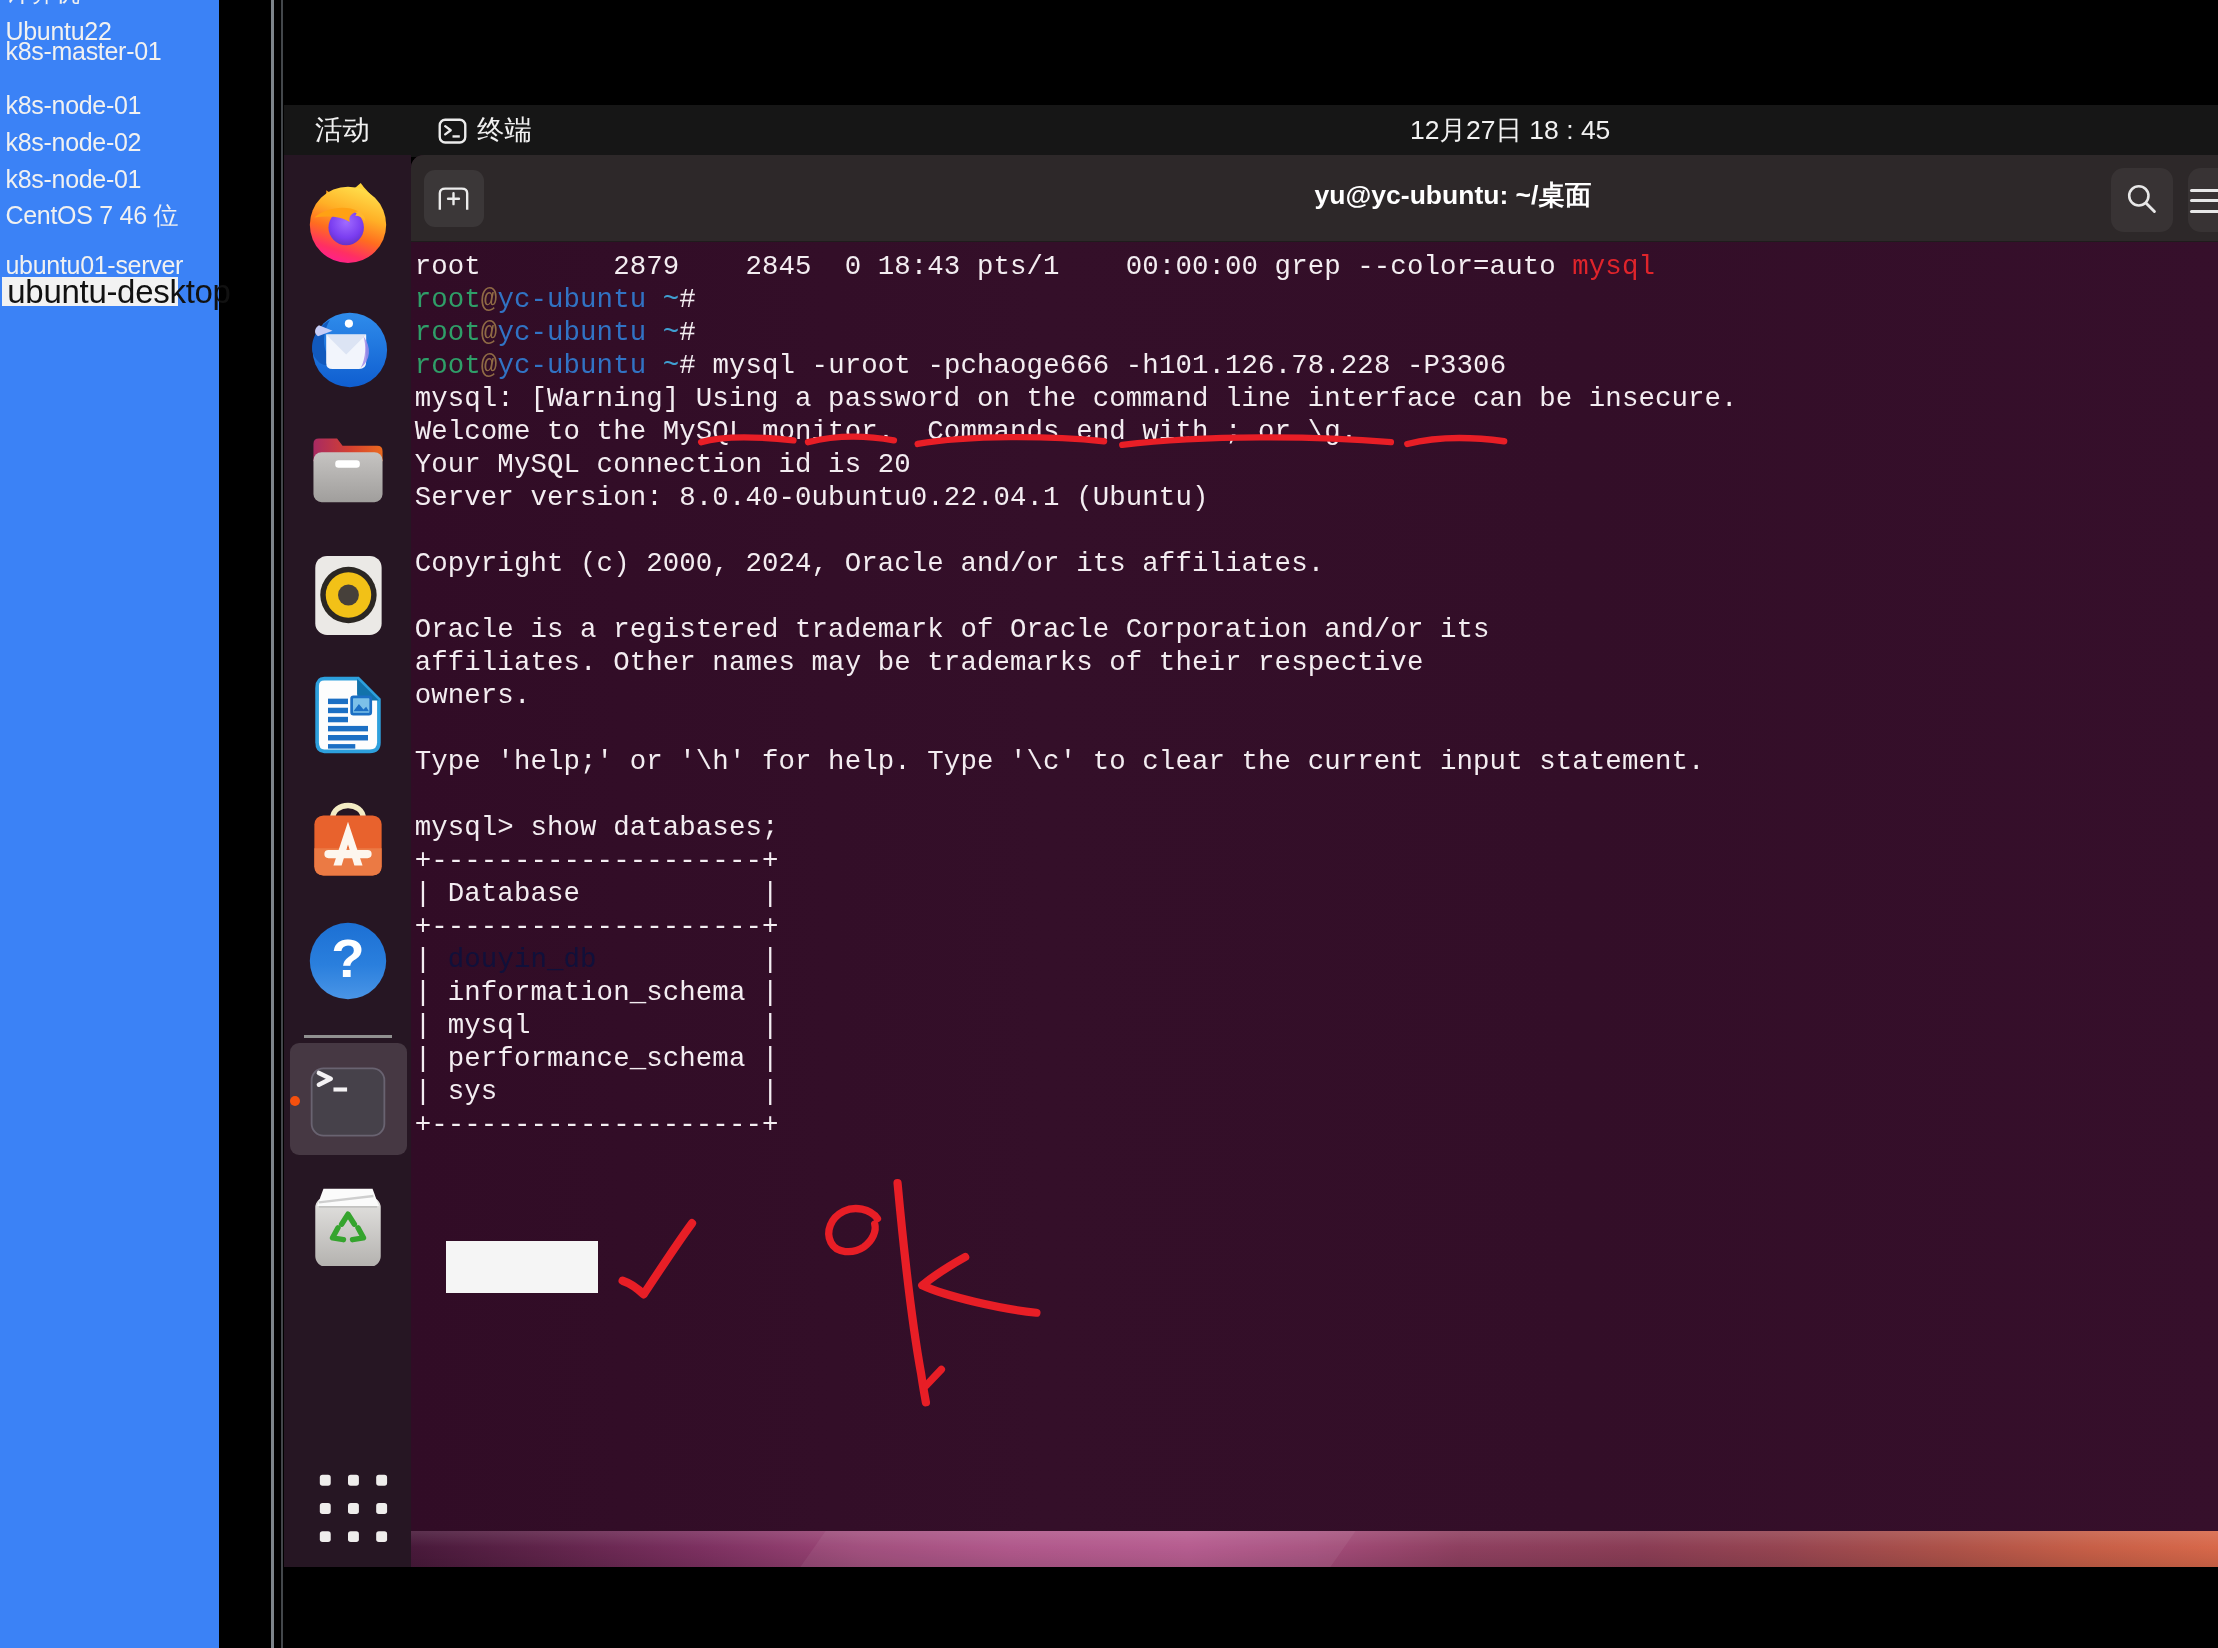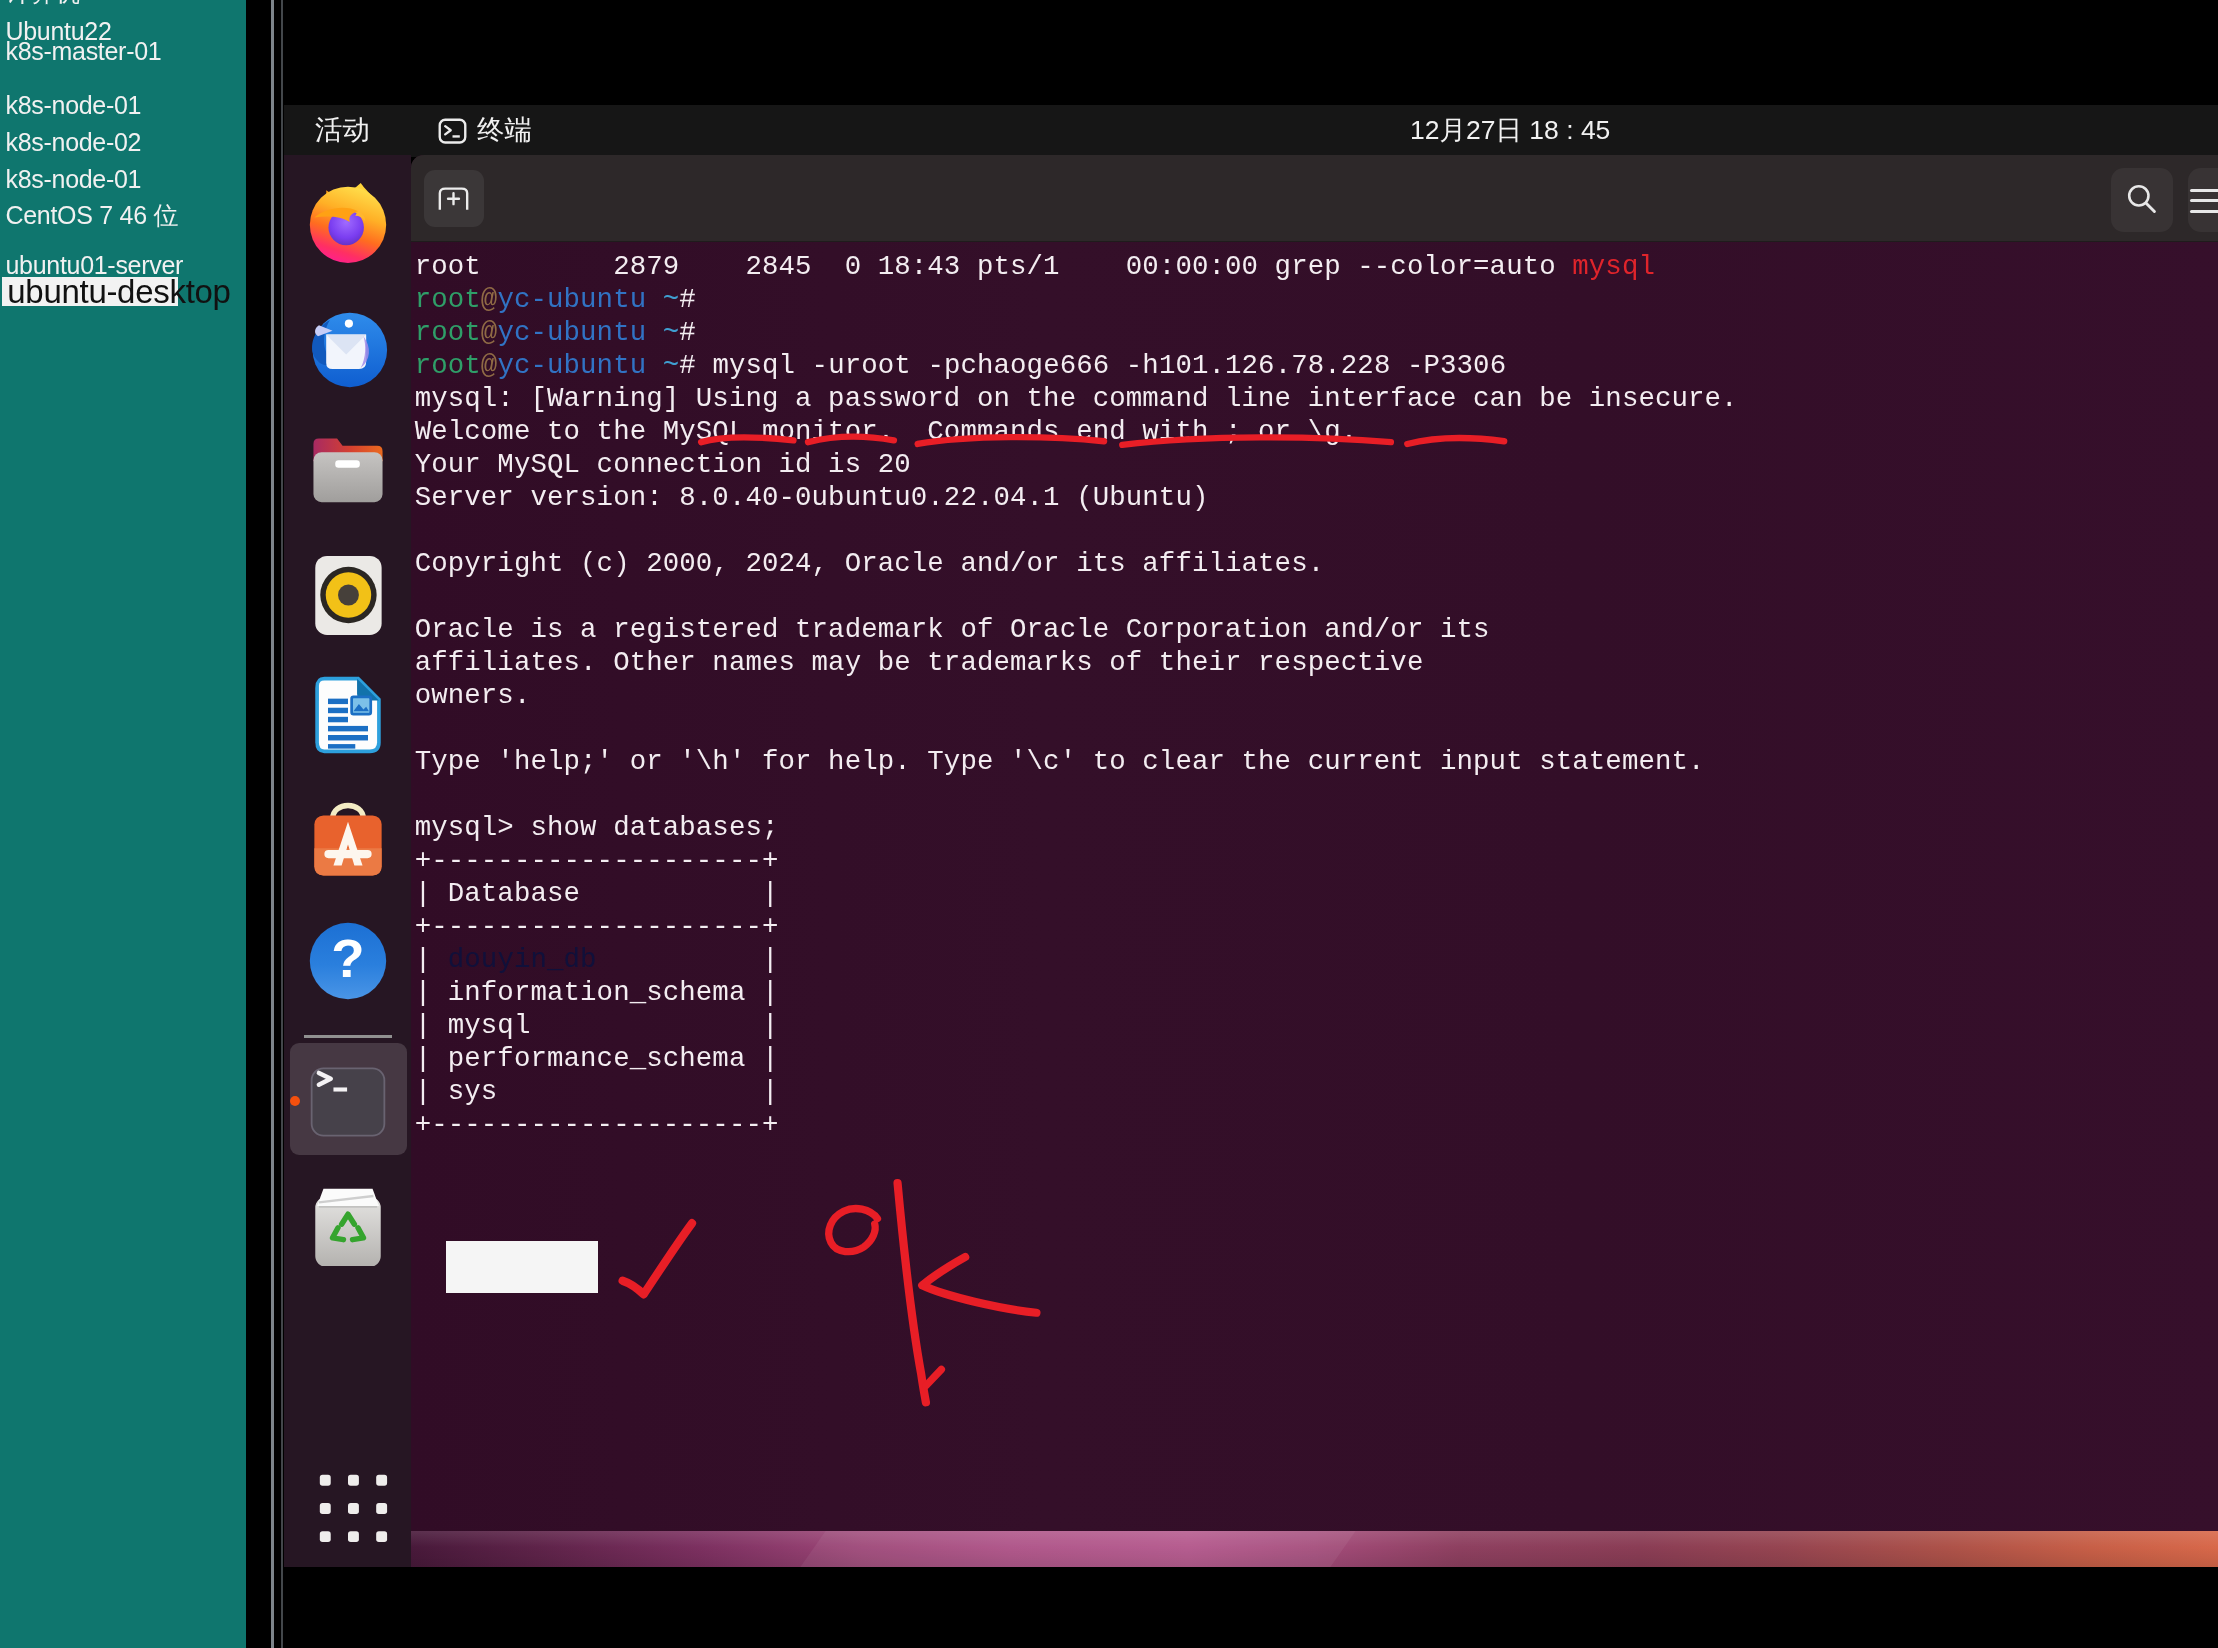--- a/index.html
+++ b/index.html
@@ -1,15 +1,15 @@
 <!DOCTYPE html>
 <html style="font-size:14.6px"><head><meta charset="utf-8"><style>
 *{margin:0;padding:0;box-sizing:border-box}
 html,body{width:2219px;height:1648px;background:#000;overflow:hidden;position:relative;font-family:"Liberation Sans",sans-serif}
-#sidebar{position:absolute;left:0;top:0;width:246px;height:1648px;background:#0f766e}
+#sidebar{position:absolute;left:0;top:0;width:219px;height:1648px;background:#3b82f6}
 .si{position:absolute;left:5.5px;height:31px;line-height:31px;font-size:25px;color:#f1f1f1;white-space:nowrap;letter-spacing:-0.3px}
 .sel{position:absolute;left:1.8px;top:277px;width:176px;height:29px;background:#f2f2f2}
 .selt{position:absolute;left:7.3px;top:276px;height:31px;line-height:31px;font-size:33px;color:#111;white-space:nowrap;letter-spacing:-0.3px}
 #vline{position:absolute;left:271px;top:0;width:2.7px;height:1648px;background:#7d848a}
 #vline2{position:absolute;left:281px;top:0;width:1.8px;height:1648px;background:#43474b}
 #topbar{position:absolute;left:284px;top:105px;width:1934px;height:52px;background:#161616;color:#f1f1f1;font-size:27.4px}
 .tb{position:absolute;top:0;height:50px;line-height:50px;white-space:nowrap}
 #dock{position:absolute;left:284px;top:155px;width:127px;height:1412px;background:#261623}
 #dsep{position:absolute;left:304px;top:1035px;width:88px;height:2.7px;background:#909090}
 #dhl{position:absolute;left:290px;top:1043px;width:117px;height:112px;background:#463843;border-radius:9.1px}
@@ -196,20 +196,21 @@
 </svg>
 
 <div id="termwin">
   <div id="titlebar">
     <div id="ntab">
       <svg style="position:absolute;left:14.6px;top:15.5px" width="31" height="27.4" viewBox="0 0 34 30">
         <path d="M2,27 L2,9 Q2,4 8,4 L26,4 Q32,4 32,9 L32,27" fill="none" stroke="#ececec" stroke-width="2.6"></path>
         <path d="M11,15 L23,15 M17,9 L17,21" stroke="#ececec" stroke-width="2.6" stroke-linecap="round"></path>
       </svg>
     </div>
+    <div id="ttitle">yu@yc-ubuntu: ~/桌面</div>
     <div id="sbtn">
       <svg style="position:absolute;left:14.6px;top:15.5px" width="33" height="33" viewBox="0 0 36 36">
         <circle cx="14" cy="14" r="10.5" fill="none" stroke="#e8e8e8" stroke-width="2.8"></circle>
         <path d="M22,22 L31,31" stroke="#e8e8e8" stroke-width="3.2" stroke-linecap="round"></path>
       </svg>
     </div>
     <div id="mbtn"></div>
     <div class="hline" style="left:1779px;top:34px;width:37px"></div>
     <div class="hline" style="left:1779px;top:44px;width:37px"></div>
     <div class="hline" style="left:1779px;top:55px;width:37px"></div>

